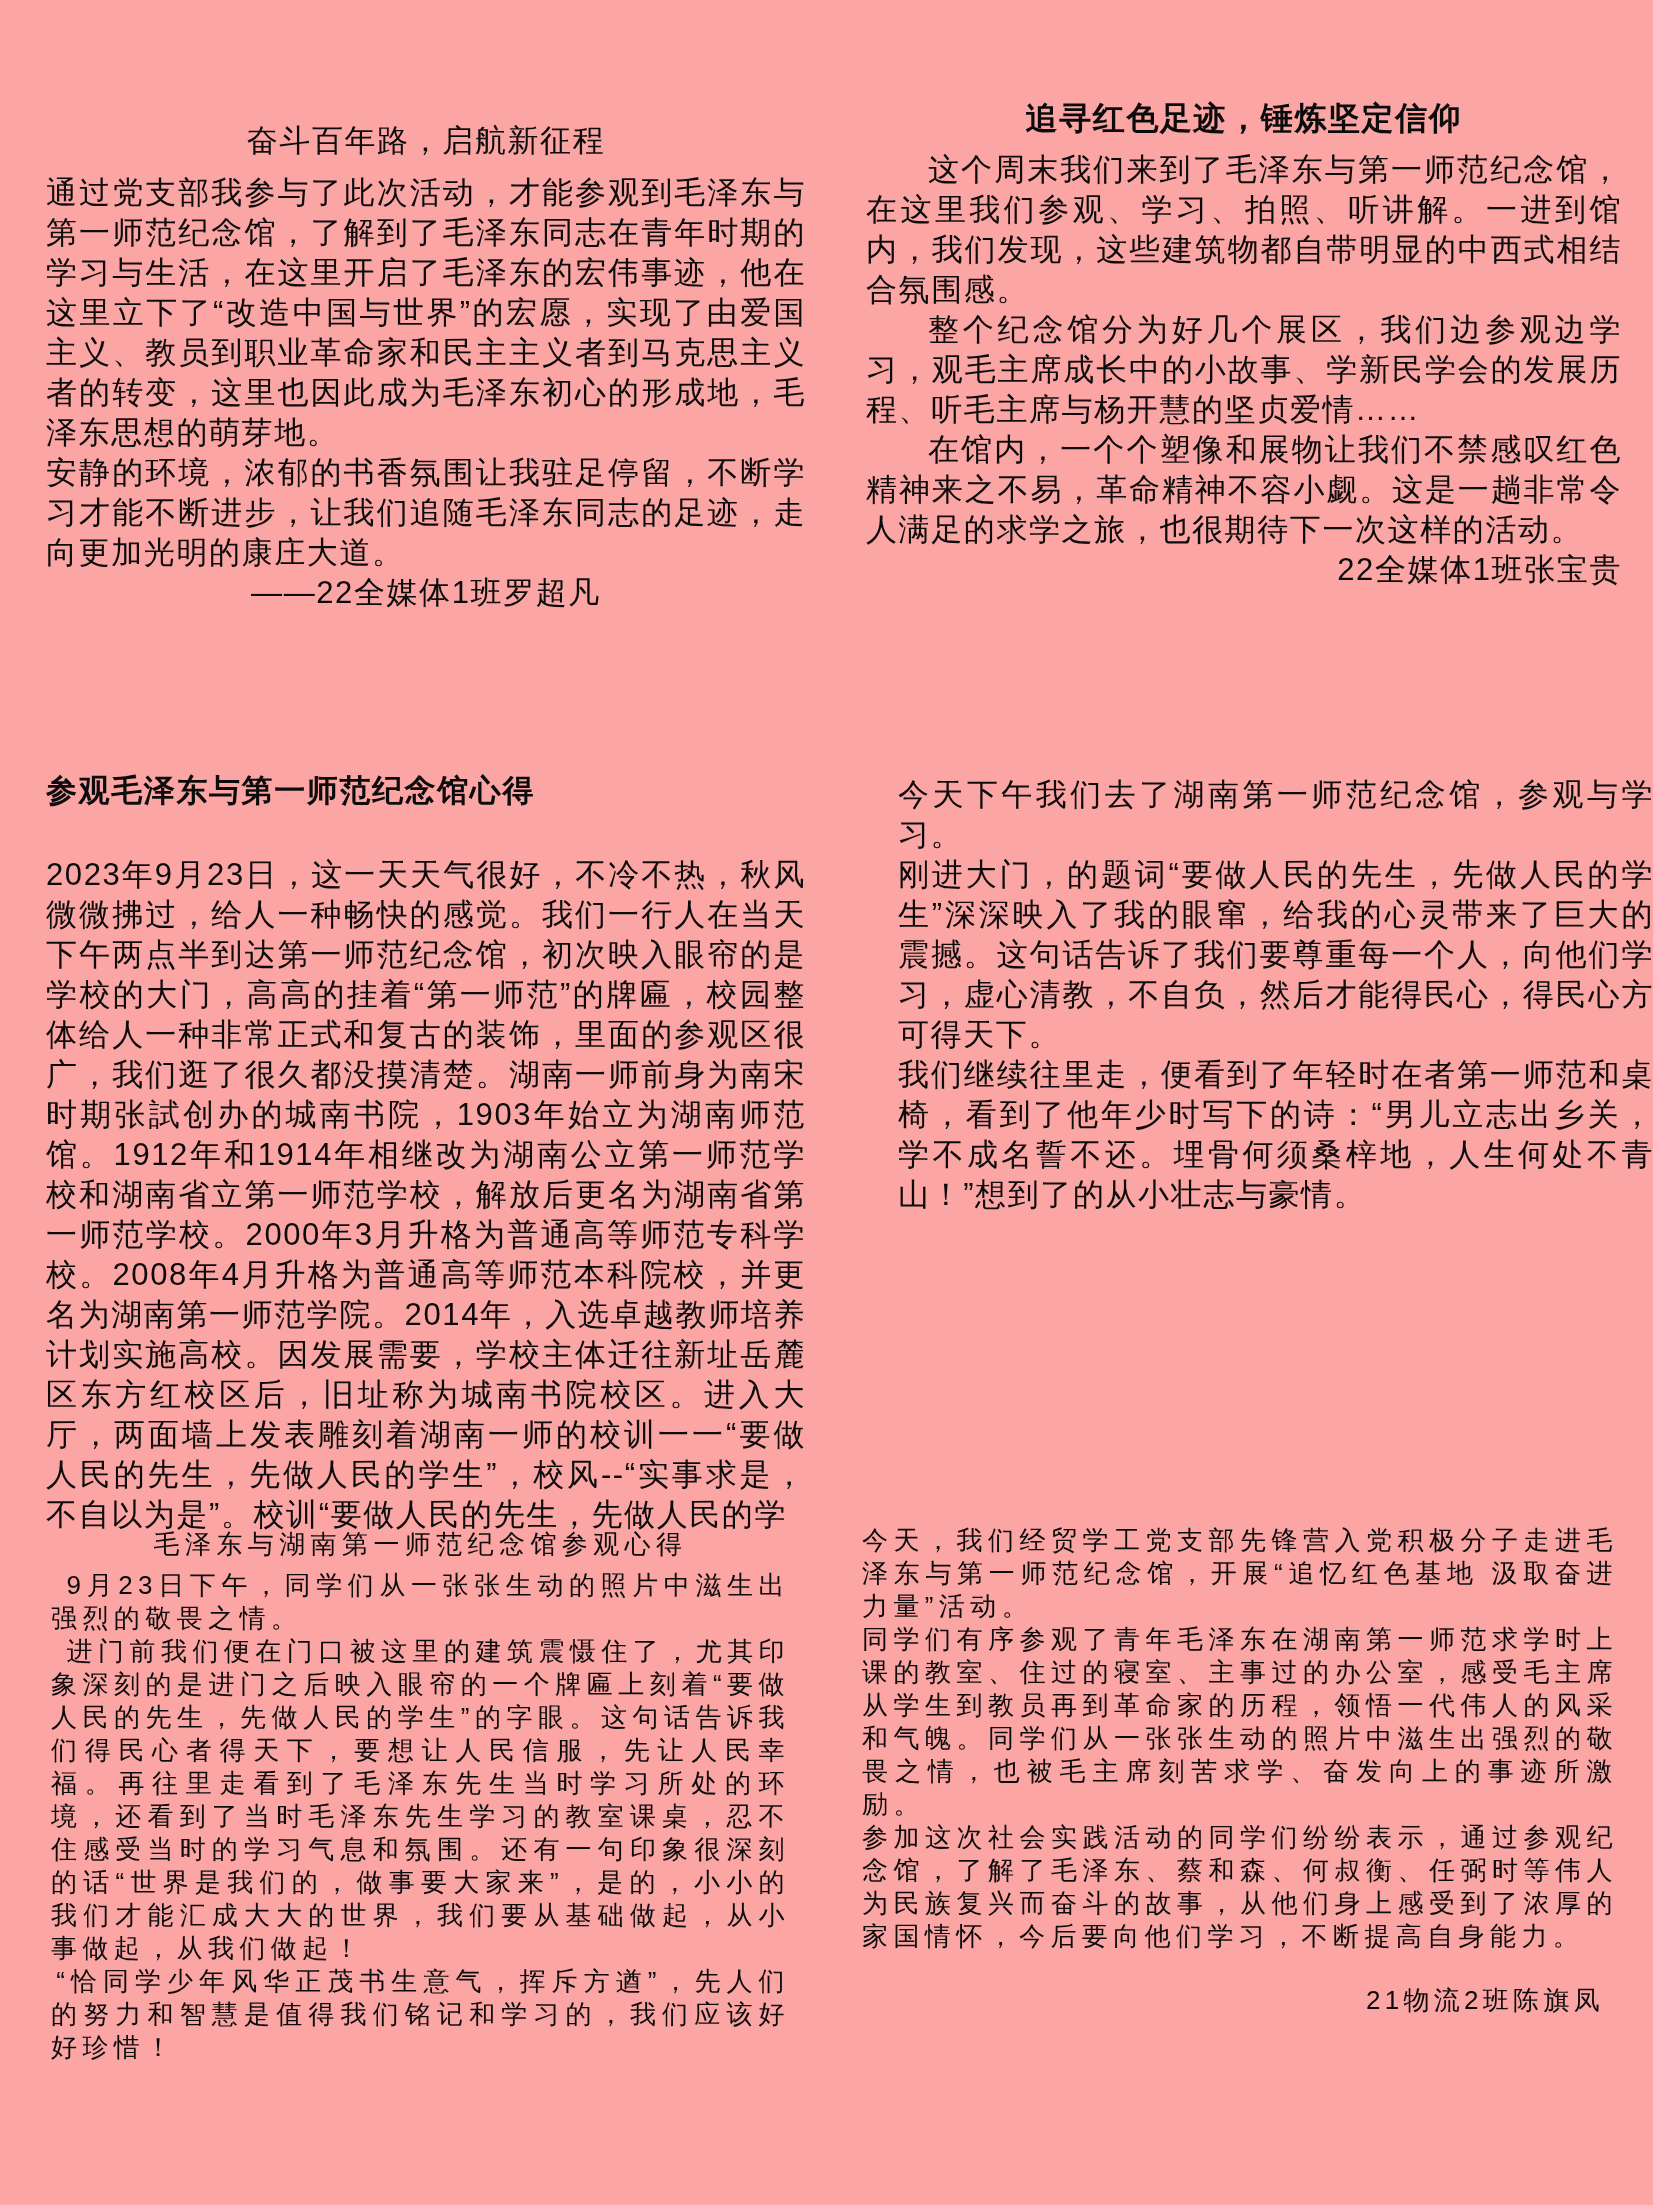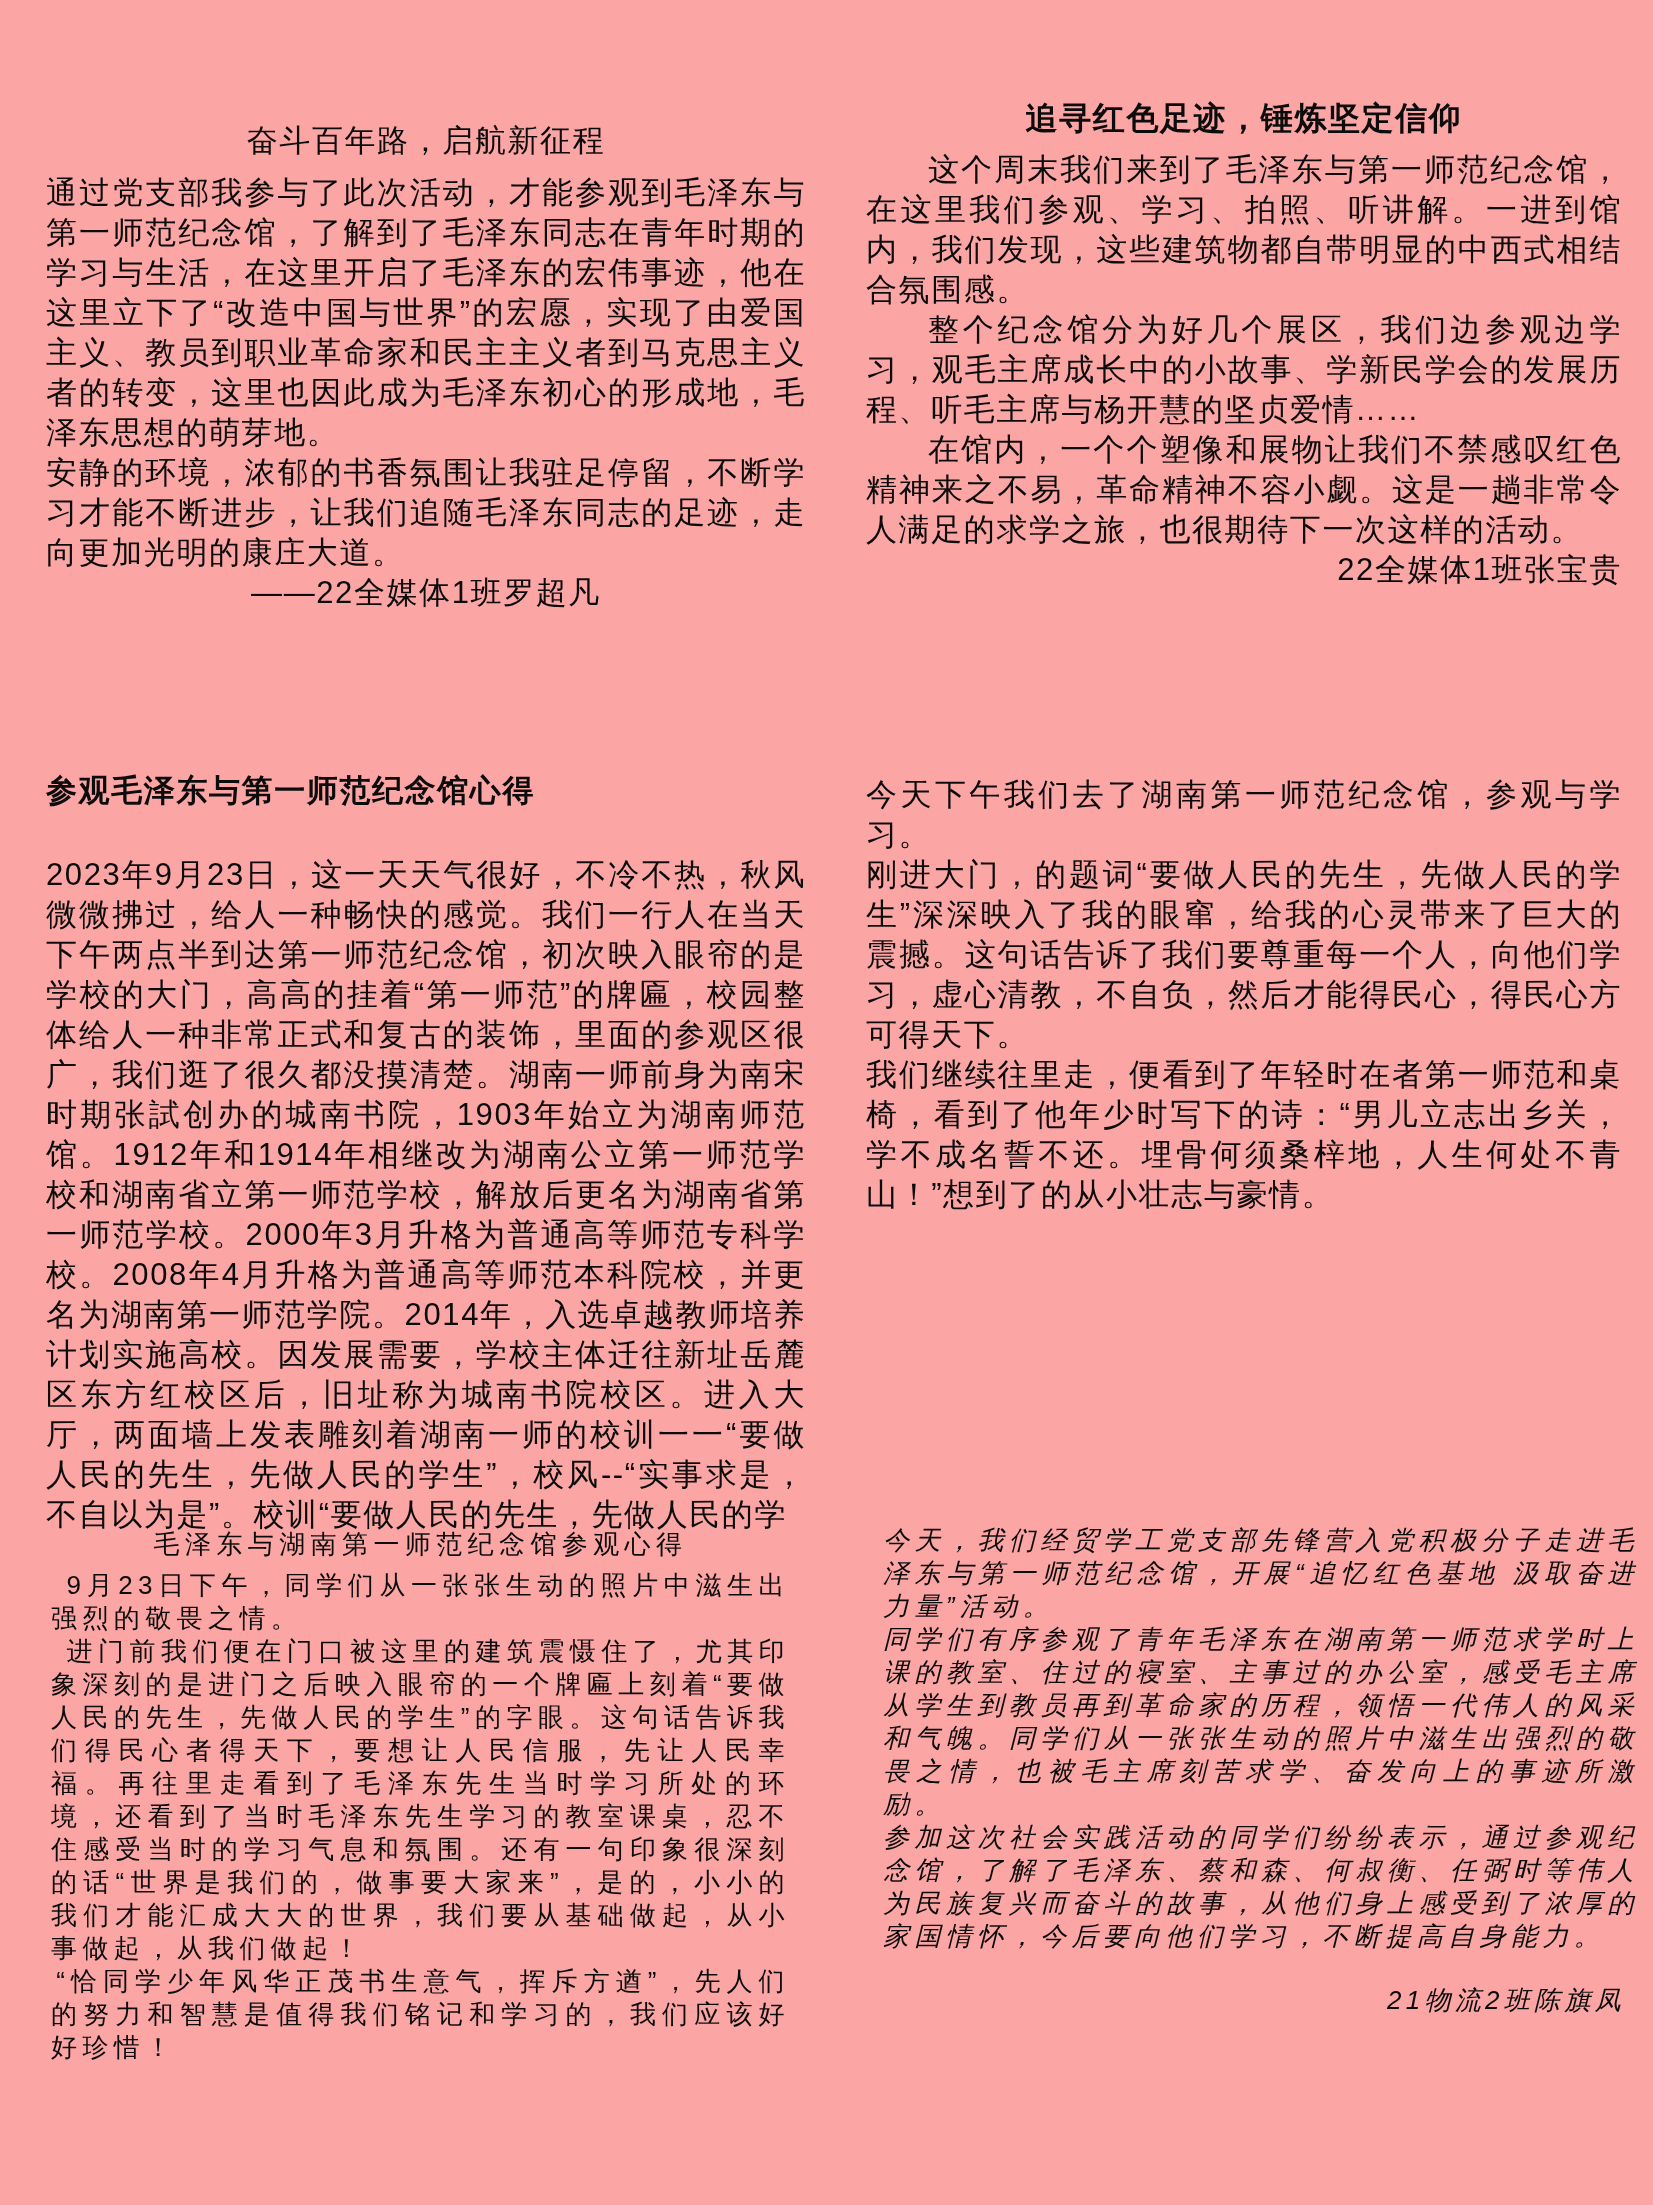--- a/index.html
+++ b/index.html
@@ -80,23 +80,23 @@
     line-height: 33px;
     letter-spacing: 4.3px;
     text-align: right;
     padding-right: 14px;
     margin-top: 31px;
   }
 
   #article-top-left     { left: 46px;   top: 120px;  width: 760px; }
   #article-top-right    { left: 866px; top: 97px;  width: 756px; }
   #article-mid-left     { left: 46px;   top: 770px; width: 760px; }
-  #article-mid-right    { left: 866px; top: 775px; width: 756px; }
+  #article-mid-right    { left: 898px; top: 775px; width: 756px; }
   #article-bottom-left  { left: 51px;   top: 1527px; width: 739px; }
-  #article-bottom-right { left: 883px; top: 1524px; width: 756px; font-style: italic; }
+  #article-bottom-right { left: 862px; top: 1524px; width: 756px; }
 </style>
 </head>
 <body>
 
 <div id="page">
 
   <div class="article body-lg" id="article-top-left">
     <h2 class="title-center-reg">奋斗百年路，启航新征程</h2>
     <p>通过党支部我参与了此次活动，才能参观到毛泽东与第一师范纪念馆，了解到了毛泽东同志在青年时期的学习与生活，在这里开启了毛泽东的宏伟事迹，他在这里立下了“改造中国与世界”的宏愿，实现了由爱国主义、教员到职业革命家和民主主义者到马克思主义者的转变，这里也因此成为毛泽东初心的形成地，毛泽东思想的萌芽地。</p>
     <p>安静的环境，浓郁的书香氛围让我驻足停留，不断学习才能不断进步，让我们追随毛泽东同志的足迹，走向更加光明的康庄大道。</p>

